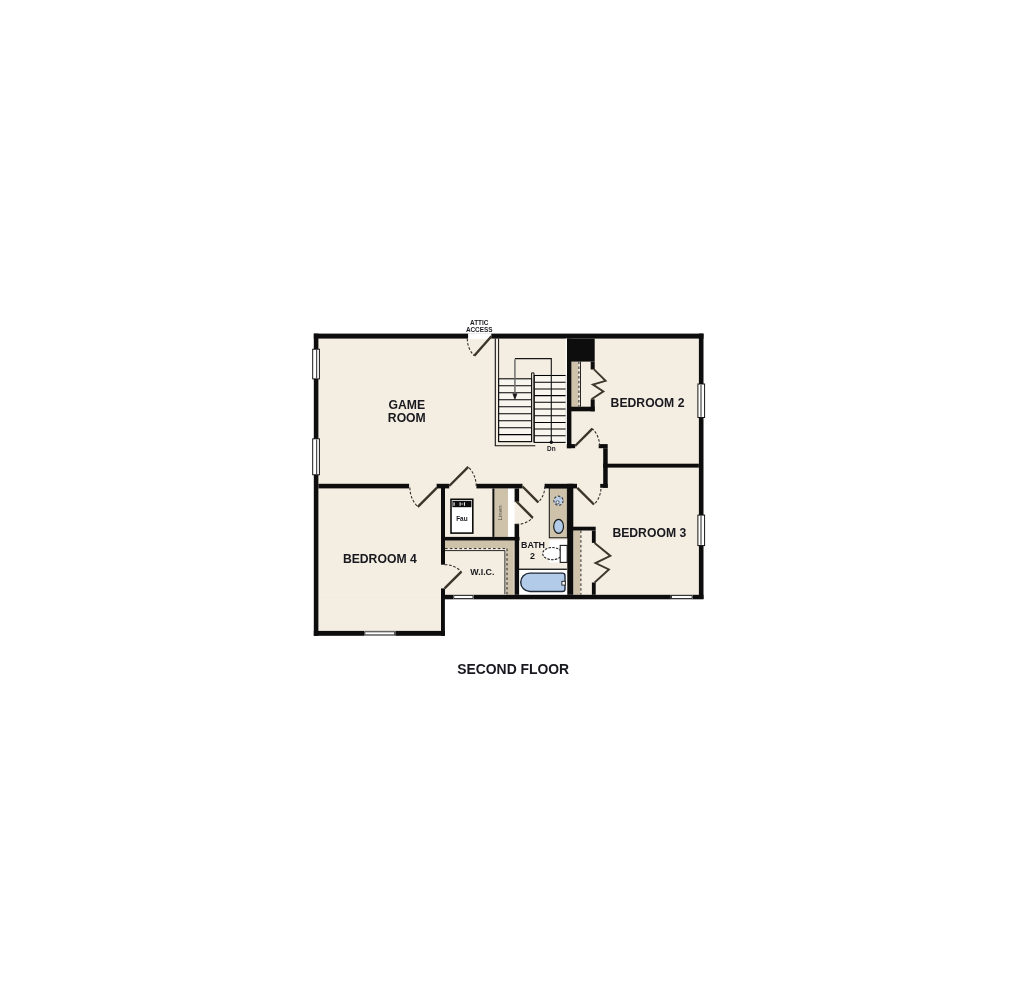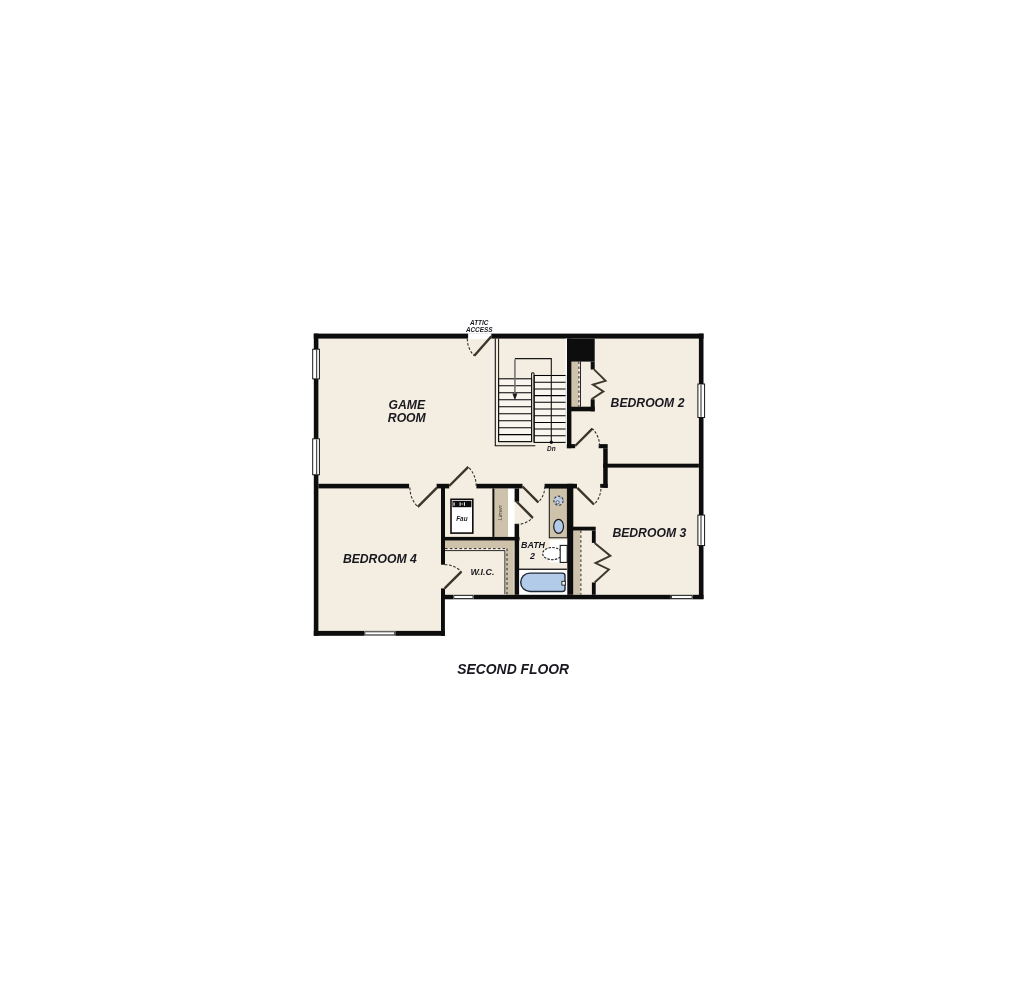--- a/index.html
+++ b/index.html
@@ -1,16 +1,16 @@
 <!DOCTYPE html>
 <html><head>
 <meta charset="utf-8">
 <style>
   html,body{margin:0;padding:0;background:#ffffff;}
-  .wrap{width:1010px;height:1000px;position:relative;overflow:hidden;background:#fff;font-style:italic;}
+  .wrap{width:1010px;height:1000px;position:relative;overflow:hidden;background:#fff;}
   text{font-family:"Liberation Sans", sans-serif;}
 </style>
 </head>
 <body>
 <div class="wrap">
 <svg width="1010" height="1000" viewBox="0 0 1010 1000">
 
 <rect x="318.4" y="338.6" width="380.6" height="256.2" fill="#f4ede1"></rect>
 <rect x="318.4" y="594.8" width="122.6" height="36.1" fill="#f4ede1"></rect>
 

